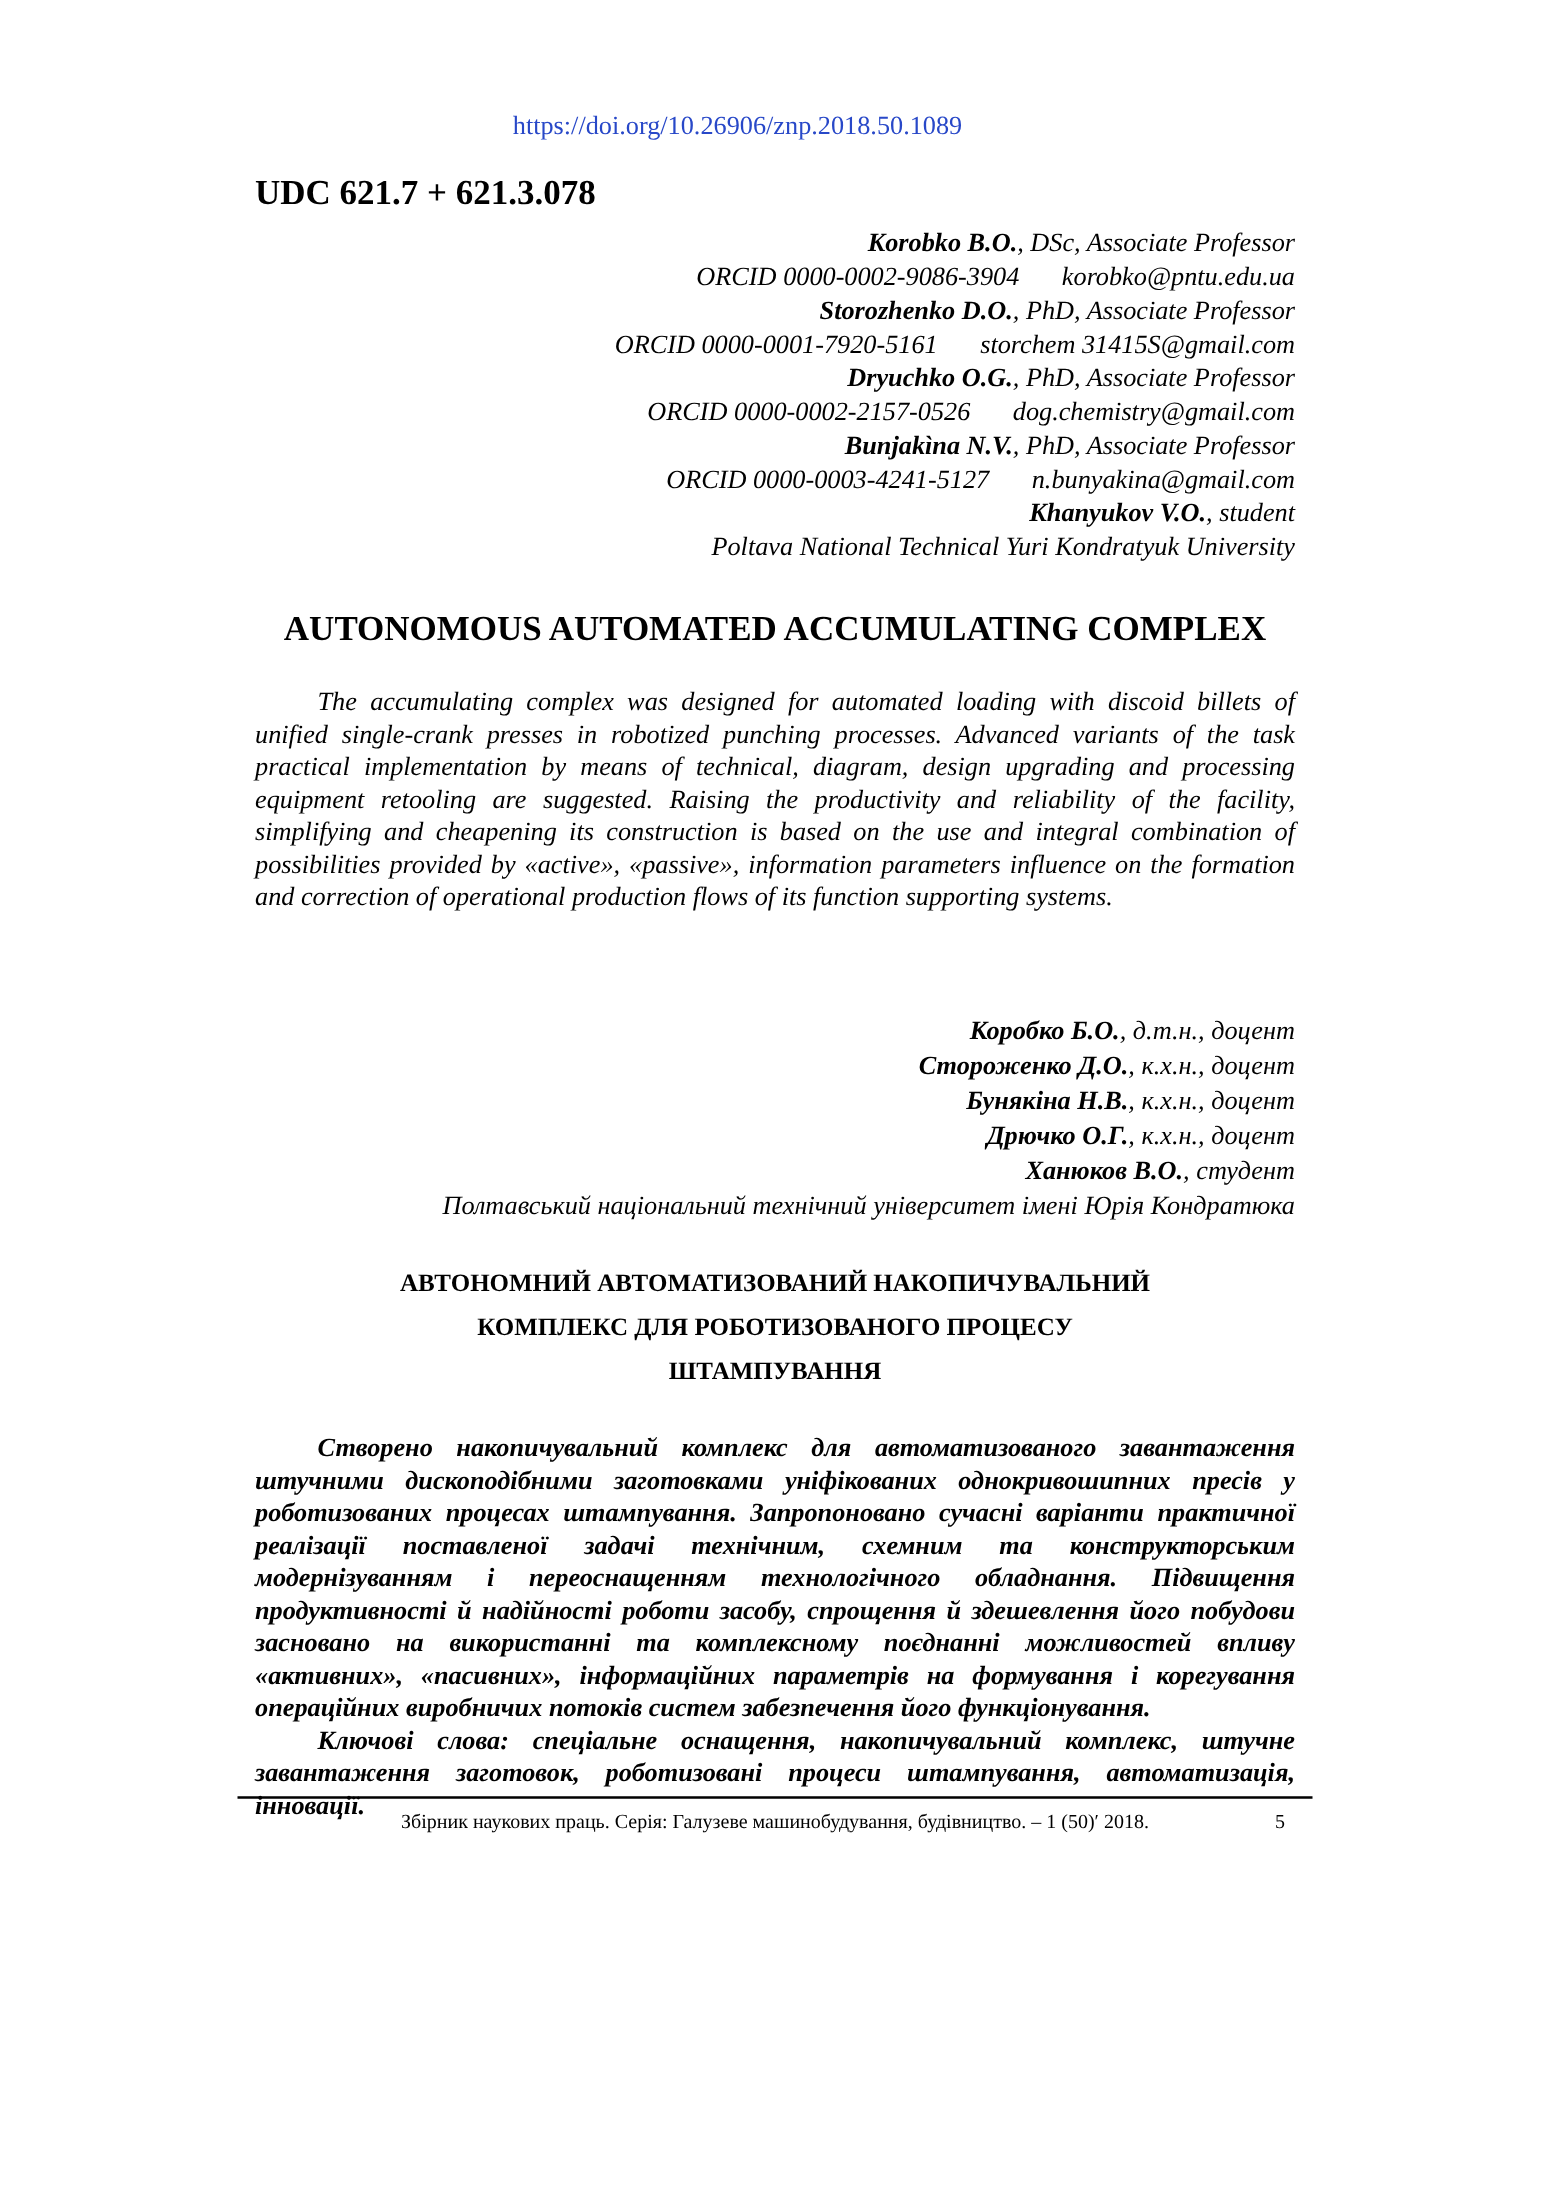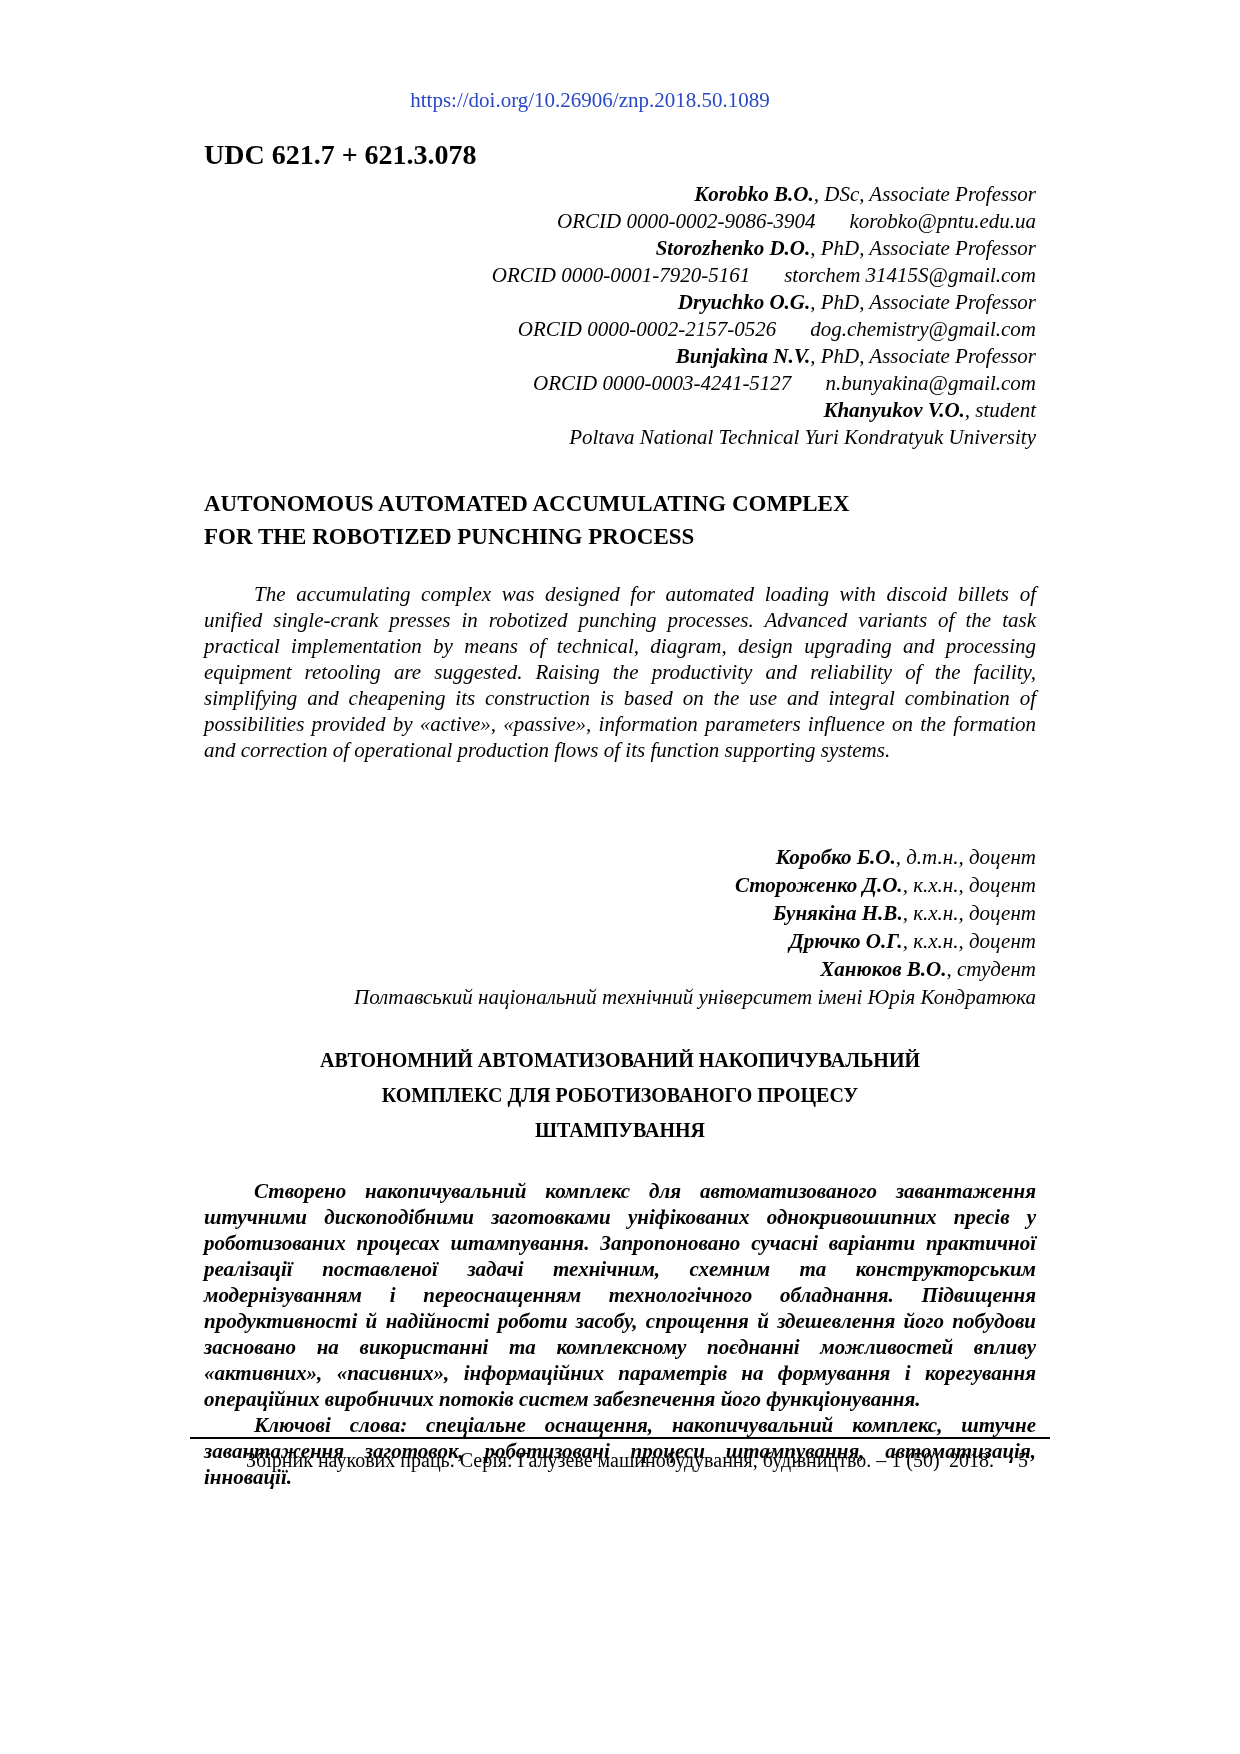--- a/index.html
+++ b/index.html
@@ -26,22 +26,23 @@
     cursor: pointer;
   }
 
   .udc { font-weight: bold; font-size: 28px; margin-bottom: 10px; }
 
   .authors { text-align: right; font-style: italic; line-height: 27px; }
   .author-line { white-space: nowrap; }
   .email { margin-left: 34px; }
 
   .title-en {
+    text-align: center;
     font-weight: bold;
-    font-size: 23px;
+    font-size: 28px;
     line-height: 33px;
     margin: 36px 0 28px 0;
   }
 
   .abs {
     font-style: italic;
     text-align: justify;
     text-indent: 50px;
     line-height: 26px;
     margin: 0;
@@ -59,21 +60,21 @@
   }
 
   .footer {
     position: absolute;
     left: 122px;
     right: 122px;
     top: 1437px;
     border-top: 2px solid #000000;
     padding-top: 10px;
     text-align: center;
-    font-size: 20px;
+    font-size: 16px;
   }
   .footer-page {
     position: absolute;
     right: 22px;
     top: 10px;
   }
 </style>
 </head>
 <body>
 
@@ -98,21 +99,20 @@
     <div class="author-line"><span class="bi">Bunjakìna N.V.</span><span>, PhD, Associate Professor</span></div>
     <div class="author-line"><span>ORCID 0000-0003-4241-5127</span><span class="email">n.bunyakina@gmail.com</span></div>
 
     <div class="author-line"><span class="bi">Khanyukov V.O.</span><span>, student</span></div>
 
     <div class="author-line">Poltava National Technical Yuri Kondratyuk University</div>
   </div>
 
   <div class="title-en">
     <span>AUTONOMOUS AUTOMATED ACCUMULATING COMPLEX</span><br>
-    <span>FOR THE ROBOTIZED PUNCHING PROCESS</span>
   </div>
 
   <p class="abs">The accumulating complex was designed for automated loading with discoid billets of unified single-crank presses in robotized punching processes. Advanced variants of the task practical implementation by means of technical, diagram, design upgrading and processing equipment retooling are suggested. Raising the productivity and reliability of the facility, simplifying and cheapening its construction is based on the use and integral combination of possibilities provided by «active», «passive», information parameters influence on the formation and correction of operational production flows of its function supporting systems.</p>
 
   <div class="authors authors-uk">
     <div class="author-line"><span class="bi">Коробко Б.О.</span><span>, д.т.н., доцент</span></div>
     <div class="author-line"><span class="bi">Стороженко Д.О.</span><span>, к.х.н., доцент</span></div>
     <div class="author-line"><span class="bi">Бунякіна Н.В.</span><span>, к.х.н., доцент</span></div>
     <div class="author-line"><span class="bi">Дрючко О.Г.</span><span>, к.х.н., доцент</span></div>
     <div class="author-line"><span class="bi">Ханюков В.О.</span><span>, студент</span></div>

